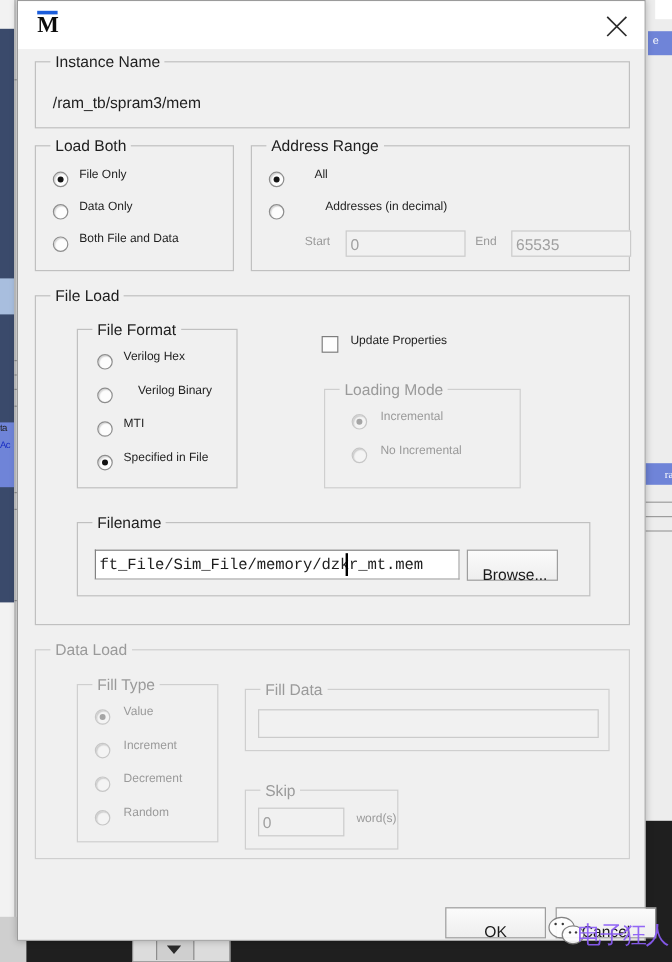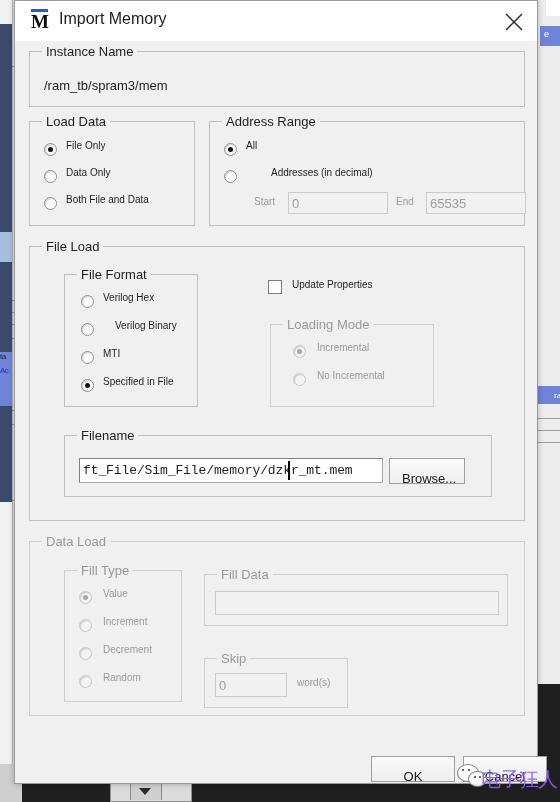--- a/index.html
+++ b/index.html
@@ -328,54 +328,53 @@
   <div class="bg-layer bg-bottom-sb2"></div>
   <div class="tri-down"></div>
 
   <div id="dialog">
 
     <div class="titlebar">
       <div class="title-icon">
         <div class="bar"></div>
         <div class="mletter">M</div>
       </div>
-      <div class="title-text">Import Memory</div>
       <div class="close-btn">
         <svg width="18" height="18" viewBox="0 0 18 18" aria-hidden="true">
           <line x1="1" y1="1" x2="17" y2="17" stroke="#2a2a2a" stroke-width="1.4"></line>
           <line x1="17" y1="1" x2="1" y2="17" stroke="#2a2a2a" stroke-width="1.4"></line>
         </svg>
       </div>
     </div>
 
     <div class="dlg-body">
 
       <div class="group" style="left:14px; top:10px; width:496px; height:56px;">
         <div class="legend">Instance Name</div>
         <div class="path-text" style="left:14px; top:26px;">/ram_tb/spram3/mem</div>
       </div>
 
       <div class="group" style="left:14px; top:80px; width:166px; height:105px;">
-        <div class="legend">Load Data</div>
+        <div class="legend">Load Both</div>
 
         <div class="radio on" style="left:14px; top:21px;"></div>
         <div class="lbl" style="left:36px; top:18px;">File Only</div>
 
         <div class="radio" style="left:14px; top:48px;"></div>
         <div class="lbl" style="left:36px; top:45px;">Data Only</div>
 
         <div class="radio" style="left:14px; top:75px;"></div>
         <div class="lbl" style="left:36px; top:72px;">Both File and Data</div>
       </div>
 
       <div class="group" style="left:194px; top:80px; width:316px; height:105px;">
         <div class="legend">Address Range</div>
 
         <div class="radio on" style="left:14px; top:21px;"></div>
-        <div class="lbl" style="left:36px; top:18px;">All</div>
+        <div class="lbl" style="left:52px; top:18px;">All</div>
 
         <div class="radio" style="left:14px; top:48px;"></div>
         <div class="lbl" style="left:36px; top:45px;margin-left:25px;">Addresses (in decimal)</div>
 
         <div class="lbl dim" style="left:44px; top:74px;">Start</div>
         <input class="tin dis" style="left: 78px; top: 70px; width: 100px; height: 22px;" disabled="" value="0">
 
         <div class="lbl dim" style="left:186px; top:74px;">End</div>
         <input class="tin dis" style="left: 216px; top: 70px; width: 100px; height: 22px;" disabled="" value="65535">
       </div>
@@ -439,21 +438,21 @@
 
           <div class="radio dis" style="left:14px; top:104px;"></div>
           <div class="lbl dim" style="left:38px; top:101px;">Random</div>
         </div>
 
         <div class="group disabled" style="left:174px; top:32px; width:304px; height:52px;">
           <div class="legend">Fill Data</div>
           <input class="tin dis" style="left: 10px; top: 16px; width: 284px; height: 24px;" disabled="" value="">
         </div>
 
-        <div class="group disabled" style="left:174px; top:116px; width:144px; height:50px;">
+        <div class="group disabled" style="left:174px; top:116px; width:128px; height:50px;">
           <div class="legend">Skip</div>
           <input class="tin dis" style="left: 10px; top: 14px; width: 72px; height: 24px;" disabled="" value="0">
           <div class="lbl dim" style="left:92px; top:18px;">word(s)</div>
         </div>
       </div>
 
       <button class="btn" style="left:356px; top:715px; width:84px; height:25px;">OK</button>
       <button class="btn" style="left:448px; top:715px; width:84px; height:25px;">Cancel</button>
     </div>
   </div>

